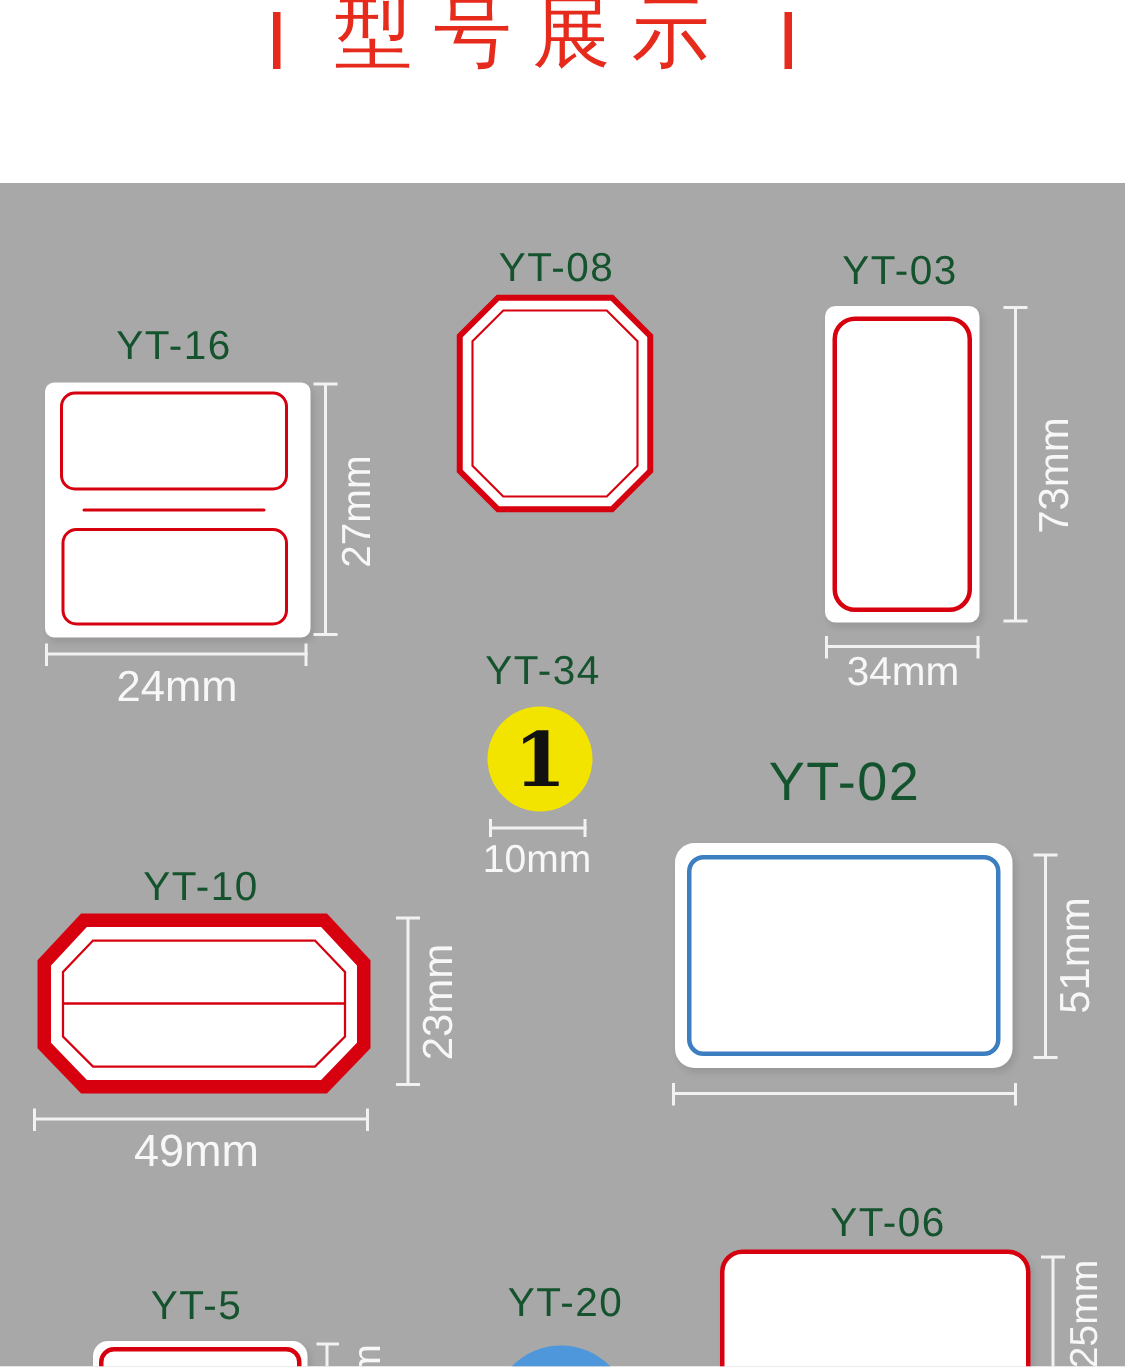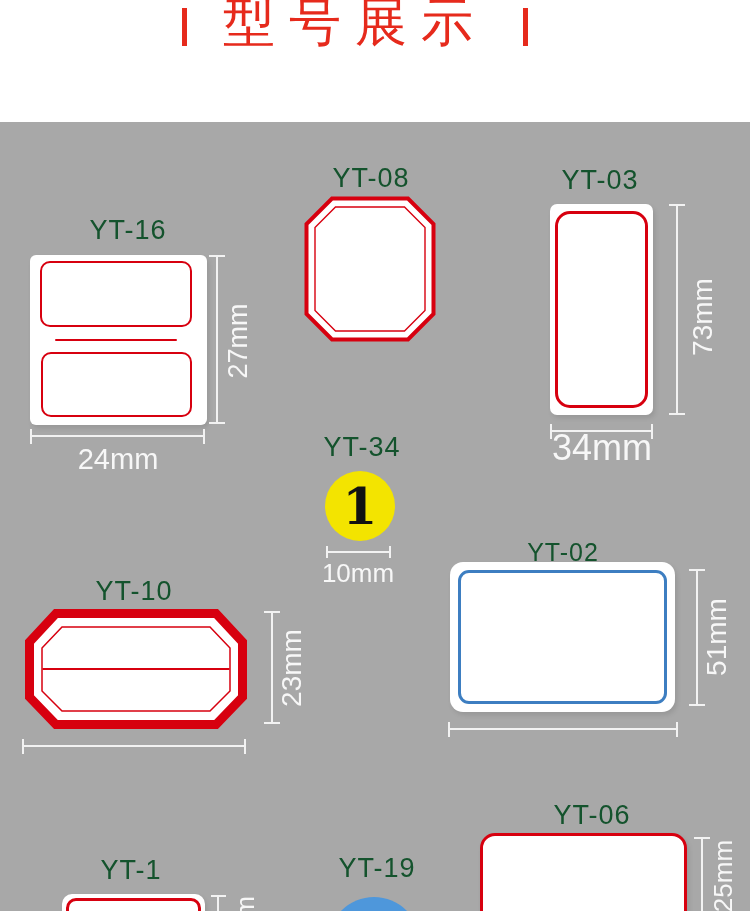--- a/index.html
+++ b/index.html
@@ -47,21 +47,21 @@
 <div id="stage">
 
   <div class="header">
     <span class="title-bar"></span>
     <h1 class="page-title">型号展示</h1>
     <span class="title-bar"></span>
   </div>
 
   <div class="panel"></div>
 
-  <div class="model-title" style="left:128px;top:215px;text-align:center;">YT-16</div>
+  <div class="model-title" style="left:116px;top:215px;text-align:center;">YT-16</div>
   <div class="sticker" style="left:30px;top:255px;width:177px;height:170px;border-radius:6px;">
     <div class="frame" style="left:10px;top:6px;width:152px;height:66px;border-width:2.5px;border-radius:10px;"></div>
     <div style="position:absolute;left:25px;top:84px;width:122px;height:2px;background:#d7000f;border-radius:1px;"></div>
     <div class="frame" style="left:11px;top:97px;width:151px;height:65px;border-width:2.5px;border-radius:10px;"></div>
   </div>
   <div class="dline" style="left:209px;top:255px;width:16px;height:2px;"></div>
   <div class="dline" style="left:216px;top:256px;width:2px;height:167px;"></div>
   <div class="dline" style="left:209px;top:422px;width:16px;height:2px;"></div>
   <div class="dim-text vert" style="left:238px;top:341px;">27mm</div>
   <div class="dline" style="left:30px;top:429px;width:2px;height:15px;"></div>
@@ -79,21 +79,21 @@
   <div class="sticker" style="left:550px;top:204px;width:103px;height:211px;border-radius:7px;">
     <div class="frame" style="left:5px;top:7px;width:93px;height:197px;border-width:3.5px;border-radius:15px;"></div>
   </div>
   <div class="dline" style="left:669px;top:204px;width:16px;height:2px;"></div>
   <div class="dline" style="left:676px;top:205px;width:2px;height:209px;"></div>
   <div class="dline" style="left:669px;top:413px;width:16px;height:2px;"></div>
   <div class="dim-text vert" style="left:703px;top:317px;font-size:28px;">73mm</div>
   <div class="dline" style="left:550px;top:424px;width:2px;height:15px;"></div>
   <div class="dline" style="left:550px;top:430px;width:103px;height:2px;"></div>
   <div class="dline" style="left:651px;top:424px;width:2px;height:15px;"></div>
-  <div class="dim-text" style="left:602px;top:448px;font-size:36px;">34mm</div>
+  <div class="dim-text" style="left:602px;top:448px;font-size:27px;">34mm</div>
 
   <div class="model-title" style="left:362px;top:432px;">YT-34</div>
   <div class="circle" style="left:325px;top:471px;width:70px;height:70px;background:#f3e400;">
     <div class="badge-num">1</div>
   </div>
   <div class="dline" style="left:326px;top:546px;width:2px;height:12px;"></div>
   <div class="dline" style="left:326px;top:551px;width:65px;height:2px;"></div>
   <div class="dline" style="left:389px;top:546px;width:2px;height:12px;"></div>
   <div class="dim-text" style="left:358px;top:573px;font-size:26px;">10mm</div>
 
@@ -103,43 +103,44 @@
     <polygon points="37,18 185,18 205,39 205,82 185,102 37,102 17,82 17,39" fill="none" stroke="#d7000f" stroke-width="1.5"></polygon>
     <line x1="17.5" y1="60" x2="204.5" y2="60" stroke="#d7000f" stroke-width="1.8"></line>
   </svg>
   <div class="dline" style="left:264px;top:611px;width:16px;height:2px;"></div>
   <div class="dline" style="left:271px;top:612px;width:2px;height:111px;"></div>
   <div class="dline" style="left:264px;top:722px;width:16px;height:2px;"></div>
   <div class="dim-text vert" style="left:292px;top:668px;font-size:28px;">23mm</div>
   <div class="dline" style="left:22px;top:739px;width:2px;height:15px;"></div>
   <div class="dline" style="left:22px;top:745px;width:224px;height:2px;"></div>
   <div class="dline" style="left:244px;top:739px;width:2px;height:15px;"></div>
+  <div class="dim-text" style="left:131px;top:768px;font-size:30px;">49mm</div>
 
-  <div class="model-title" style="left:563px;top:538px;font-size:25px;text-align:center;">YT-02</div>
+  <div class="model-title" style="left:563px;top:500px;font-size:36px;text-align:center;">YT-02</div>
   <div class="sticker" style="left:450px;top:562px;width:225px;height:150px;border-radius:13px;">
     <div class="frame" style="left:8px;top:8px;width:209px;height:134px;border-width:3px;border-color:#3d7ec1;border-radius:11px;"></div>
   </div>
   <div class="dline" style="left:689px;top:569px;width:16px;height:2px;"></div>
   <div class="dline" style="left:696px;top:570px;width:2px;height:135px;"></div>
   <div class="dline" style="left:689px;top:704px;width:16px;height:2px;"></div>
   <div class="dim-text vert" style="left:717px;top:637px;font-size:28px;">51mm</div>
   <div class="dline" style="left:448px;top:722px;width:2px;height:15px;"></div>
   <div class="dline" style="left:448px;top:728px;width:230px;height:2px;"></div>
   <div class="dline" style="left:676px;top:722px;width:2px;height:15px;"></div>
 
   <div class="model-title" style="left:592px;top:800px;">YT-06</div>
   <div class="sticker frame" style="left:480px;top:833px;width:207px;height:120px;border-width:3.5px;border-radius:15px;background:#ffffff;"></div>
   <div class="dline" style="left:694px;top:837px;width:16px;height:2px;"></div>
   <div class="dline" style="left:701px;top:838px;width:2px;height:80px;"></div>
   <div class="dim-text vert" style="left:723px;top:876px;font-size:26px;">25mm</div>
 
-  <div class="model-title" style="left:131px;top:855px;">YT-1</div>
+  <div class="model-title" style="left:131px;top:855px;">YT-5</div>
   <div class="sticker" style="left:62px;top:894px;width:143px;height:60px;border-radius:10px;">
     <div class="frame" style="left:4px;top:4px;width:135px;height:56px;border-width:3px;border-radius:10px;"></div>
   </div>
   <div class="dline" style="left:211px;top:895px;width:15px;height:2px;"></div>
   <div class="dline" style="left:217px;top:896px;width:2px;height:15px;"></div>
   <div class="dim-text vert" style="left:245px;top:907px;font-size:26px;">m</div>
 
-  <div class="model-title" style="left:377px;top:853px;">YT-19</div>
+  <div class="model-title" style="left:377px;top:853px;">YT-20</div>
   <div class="circle" style="left:328px;top:897px;width:92px;height:92px;background:#4e97db;"></div>
 
 </div>
 
 </body></html>

